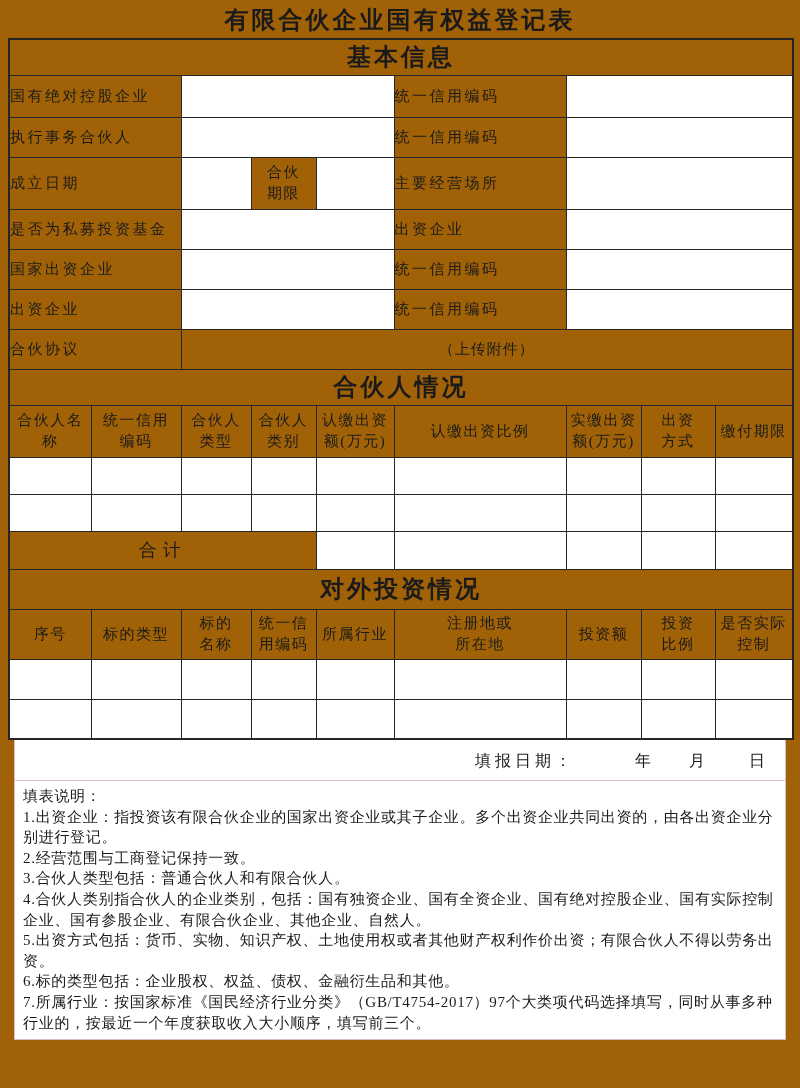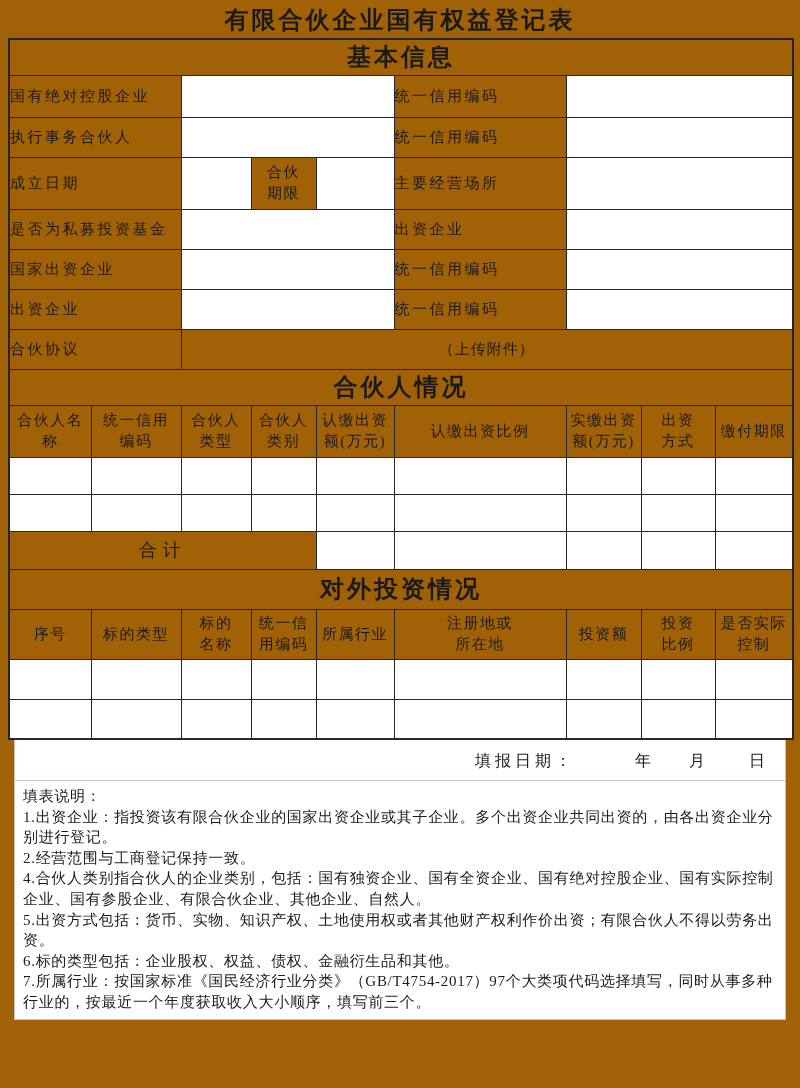--- a/index.html
+++ b/index.html
@@ -253,20 +253,21 @@
   </table>
 
   <div class="bottom-box">
     <div class="filldate">
       <span>填报日期：</span><span class="u-year">年</span><span class="u-month">月</span><span class="u-day">日</span>
     </div>
     <div class="notes">
       <div>填表说明：</div>
       <div>1.出资企业：指投资该有限合伙企业的国家出资企业或其子企业。多个出资企业共同出资的，由各出资企业分别进行登记。</div>
       <div>2.经营范围与工商登记保持一致。</div>
+      <div>3.合伙人类型包括：普通合伙人和有限合伙人。</div>
       <div>4.合伙人类别指合伙人的企业类别，包括：国有独资企业、国有全资企业、国有绝对控股企业、国有实际控制企业、国有参股企业、有限合伙企业、其他企业、自然人。</div>
       <div>5.出资方式包括：货币、实物、知识产权、土地使用权或者其他财产权利作价出资；有限合伙人不得以劳务出资。</div>
       <div>6.标的类型包括：企业股权、权益、债权、金融衍生品和其他。</div>
       <div>7.所属行业：按国家标准《国民经济行业分类》（GB/T4754-2017）97个大类项代码选择填写，同时从事多种行业的，按最近一个年度获取收入大小顺序，填写前三个。</div>
     </div>
   </div>
 
 </div>
 
 </body></html>

